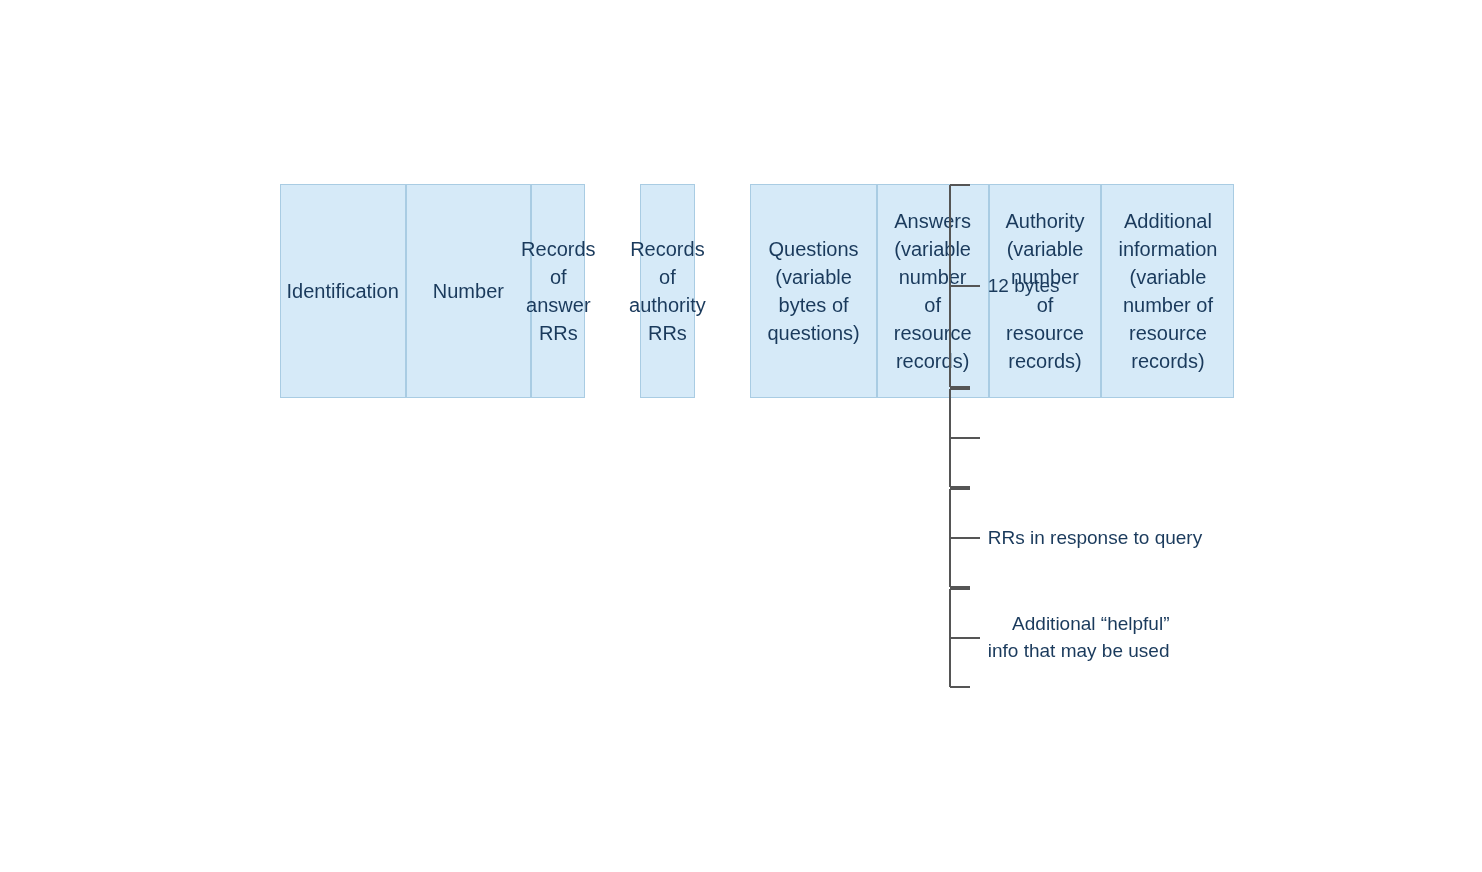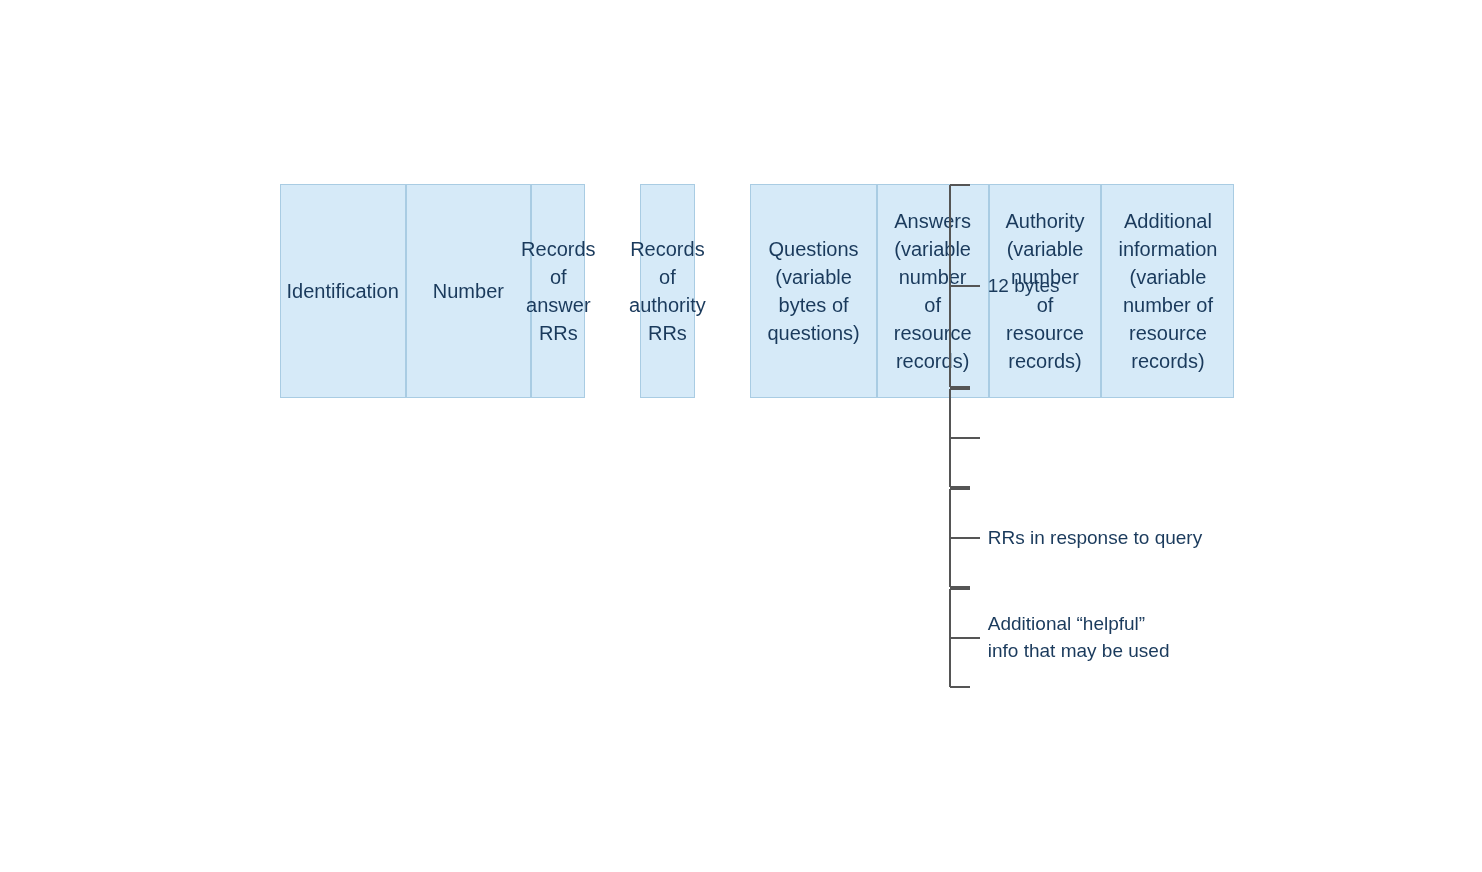--- a/index.html
+++ b/index.html
@@ -188,17 +188,17 @@
 
     <div class="annotation-row" style="align-items:stretch; height: 100px;">
       <div class="bracket-container">
         <svg class="bracket-svg" width="40" height="100" viewBox="0 0 40 100">
           <line x1="10" y1="1" x2="30" y2="1" stroke="#555" stroke-width="2"></line>
           <line x1="10" y1="1" x2="10" y2="99" stroke="#555" stroke-width="2"></line>
           <line x1="10" y1="99" x2="30" y2="99" stroke="#555" stroke-width="2"></line>
           <line x1="10" y1="50" x2="40" y2="50" stroke="#555" stroke-width="2"></line>
         </svg>
       </div>
-      <div class="annotation-text" style="display:flex; align-items:center; white-space:pre-line;">Additional “helpful”
+      <div class="annotation-text" style="display:flex; align-items:center; white-space:pre-line;text-align:right;">Additional “helpful”
 info that may be used</div>
     </div>
   </div>
 </div>
 
 </body></html>

